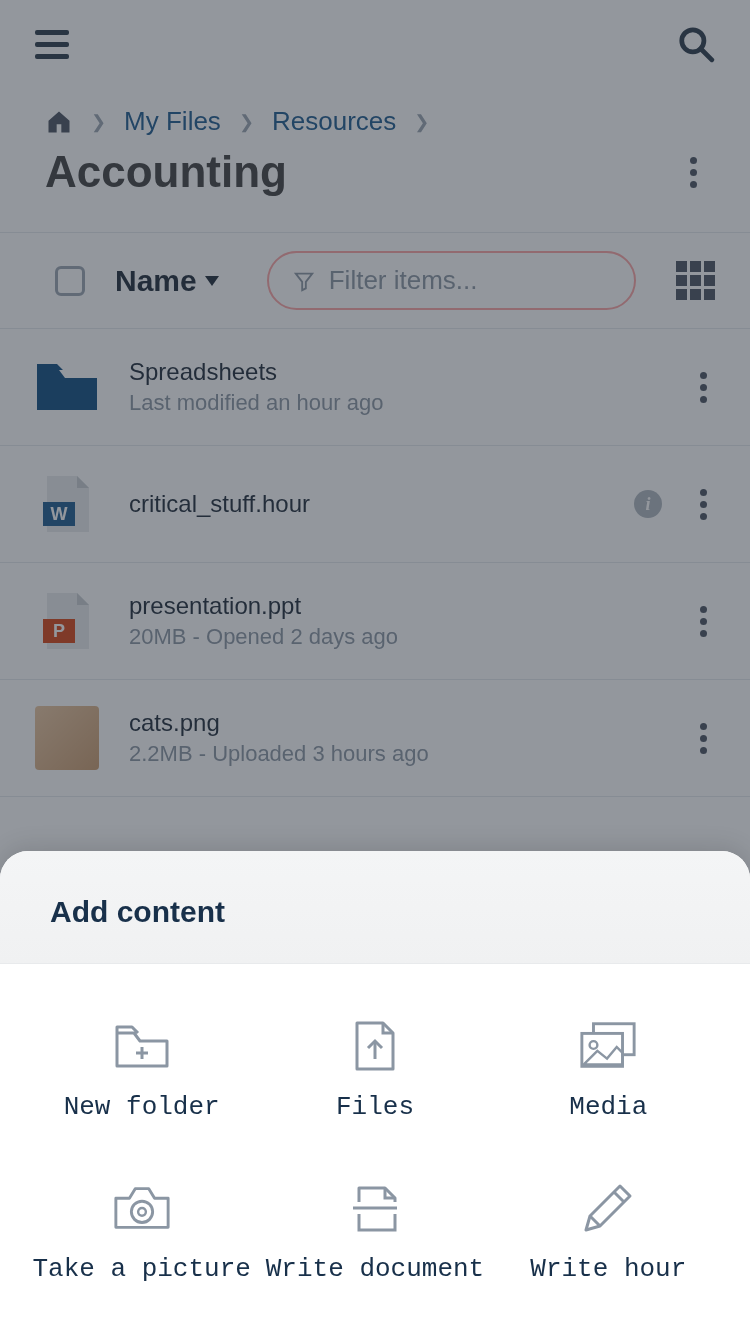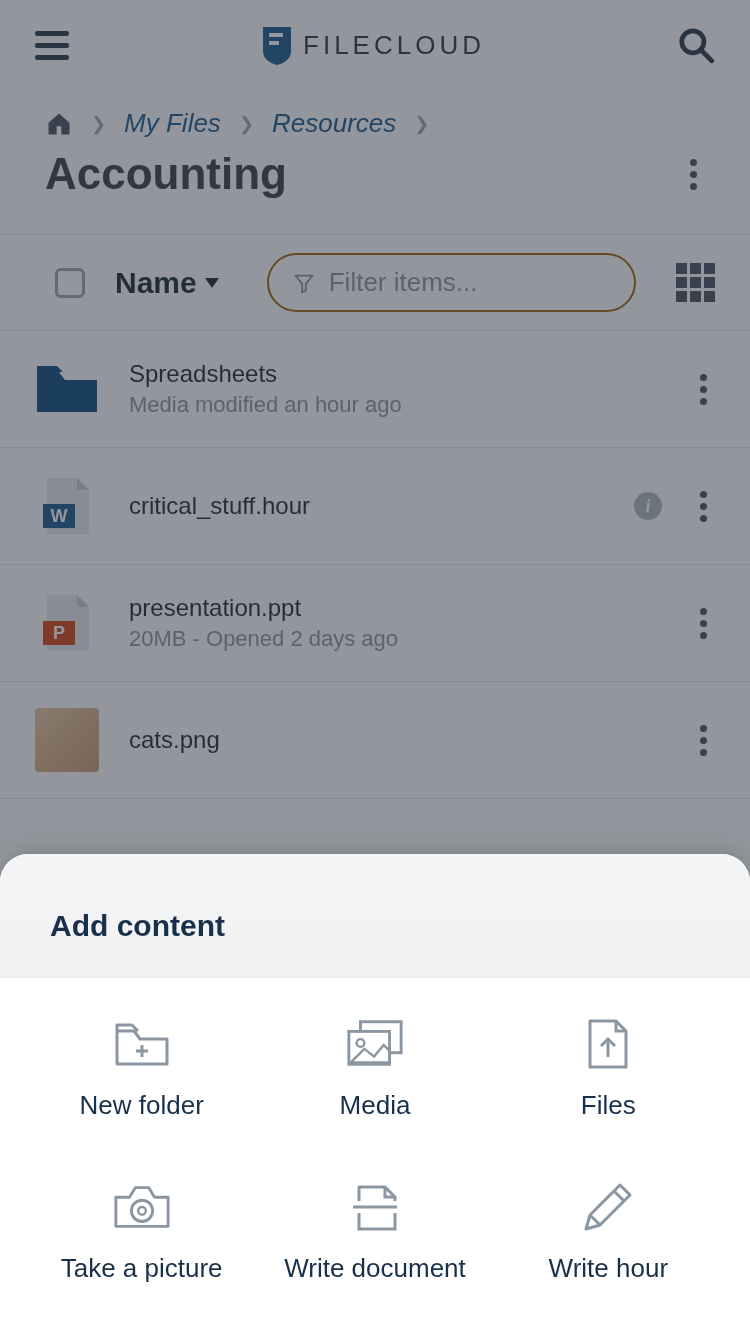--- a/index.html
+++ b/index.html
@@ -36,21 +36,21 @@
 
 .breadcrumb {
   display: flex;
   align-items: center;
   gap: 18px;
   padding: 18px 45px 0;
   font-size: 26px;
   color: #1d5a8e;
 }
 .breadcrumb .sep { color: #9aa5b1; font-size: 18px; }
-.breadcrumb a { color: #1d5a8e; text-decoration: none; font-style: italic; }
+.breadcrumb a { color: #1d5a8e; text-decoration: none; }
 .home-svg { width: 28px; height: 28px; fill: #4a5361; }
 
 .title-row {
   display: flex;
   justify-content: space-between;
   align-items: center;
   padding: 10px 45px 35px;
 }
 .page-title { font-size: 44px; font-weight: 700; color: #404040; }
 
@@ -70,21 +70,21 @@
   border: 3px solid #9aa5b1;
   border-radius: 6px;
 }
 .sort-label { font-size: 30px; font-weight: 700; color: #1e2a38; margin-left: 12px; display: flex; align-items: center; gap: 8px; }
 .sort-label .tri { width: 0; height: 0; border-left: 7px solid transparent; border-right: 7px solid transparent; border-top: 10px solid #1e2a38; }
 .filter {
   flex: 1;
   display: flex;
   align-items: center;
   gap: 14px;
-  border: 2px solid #a16207;
+  border: 2px solid #fca5a5;
   border-radius: 30px;
   padding: 12px 24px;
   margin-left: 30px;
   color: #8b96a3;
   font-size: 26px;
 }
 .grid-toggle { display: grid; grid-template-columns: repeat(3, 11px); gap: 3px; margin-left: 22px; cursor: pointer; }
 .grid-toggle span { width: 11px; height: 11px; background: #4a5361; }
 
 .file-list { }
@@ -108,34 +108,35 @@
 
 .sheet {
   position: absolute;
   left: 0; right: 0; bottom: 0;
   background: #fff;
   border-radius: 28px 28px 0 0;
   z-index: 10;
   box-shadow: 0 -4px 24px rgba(0,0,0,0.12);
 }
 .sheet-header {
-  padding: 55px 50px 34px;
+  padding: 44px 50px 34px;
   font-size: 30px;
   font-weight: 700;
   color: #18304a;
   background: linear-gradient(#f4f5f6,#f0f1f2);
   border-radius: 28px 28px 0 0;
   border-bottom: 1px solid #e8eaec;
 }
 .sheet-grid {
   display: grid;
   grid-template-columns: repeat(3, 1fr);
-  padding: 40px 30px 50px;
+  padding: 56px 30px 50px;
   column-gap: 10px;
   row-gap: 60px;
+  font-family: Liberation Mono, monospace;
 }
 .action {
   display: flex;
   flex-direction: column;
   align-items: center;
   gap: 20px;
   cursor: pointer;
 }
 .action-icon { width: 60px; height: 52px; display:flex; align-items:center; justify-content:center; }
 .action-label { font-size: 26px; color: #18304a; font-weight: 500; text-align: center; }
@@ -143,27 +144,20 @@
 </head>
 <body>
 
 <div class="app">
 
   <div class="header">
     <div class="hamburger">
       <div></div>
         <div></div>
         <div></div>
-    </div>
-    <div class="logo">
-      <svg width="32" height="40" viewBox="0 0 32 40">
-        <path d="M2 2 L30 2 L30 26 Q30 36 16 40 Q2 36 2 26 Z" fill="#1d5a8e"></path>
-        <path d="M8 8 L22 8 L22 12 L8 12 Z M8 16 L18 16 L18 20 L8 20 Z" fill="#fff"></path>
-      </svg>
-      <span class="logo-text">FILECLOUD</span>
     </div>
     <svg class="search-icon" viewBox="0 0 24 24">
       <circle cx="10" cy="10" r="7" stroke="#2b3a4a" stroke-width="3" fill="none"></circle>
       <line x1="15" y1="15" x2="22" y2="22" stroke="#2b3a4a" stroke-width="3" stroke-linecap="round"></line>
     </svg>
   </div>
 
   <div class="breadcrumb">
     <svg class="home-svg" viewBox="0 0 24 24">
       <path d="M3 11 L12 3 L21 11 L21 21 L14 21 L14 14 L10 14 L10 21 L3 21 Z" fill="#4a5361"></path>
@@ -212,21 +206,21 @@
   <div class="file-list">
 
     <div class="file-row">
       <div class="file-icon">
         <svg class="folder-svg" viewBox="0 0 64 50">
             <path d="M2 8 L24 8 L30 16 L62 16 L62 48 L2 48 Z M2 8 L2 2 L22 2 L28 8" fill="#0f4c81"></path>
           </svg>
       </div>
       <div class="file-info">
         <div class="file-name">Spreadsheets</div>
-        <div class="file-meta">Media modified an hour ago</div>
+        <div class="file-meta">Last modified an hour ago</div>
       </div>
       <div class="dots">
           <span></span>
           <span></span>
           <span></span>
         </div>
     </div>
 
     <div class="file-row">
       <div class="file-icon">
@@ -267,20 +261,21 @@
           <span></span>
         </div>
     </div>
 
     <div class="file-row">
       <div class="file-icon">
         <div class="thumb"></div>
       </div>
       <div class="file-info">
         <div class="file-name">cats.png</div>
+        <div class="file-meta">2.2MB - Uploaded 3 hours ago</div>
       </div>
       <div class="dots">
           <span></span>
           <span></span>
           <span></span>
         </div>
     </div>
 
   </div>
 </div>
@@ -293,48 +288,48 @@
 
     <div class="action">
       <div class="action-icon">
         <svg width="56" height="46" viewBox="0 0 56 46">
             <path d="M3 10 L20 10 L26 18 L53 18 L53 43 L3 43 Z M3 10 L3 4 L18 4 L24 10" fill="none" stroke="#8b96a3" stroke-width="3" stroke-linejoin="round"></path>
             <line x1="28" y1="24" x2="28" y2="36" stroke="#8b96a3" stroke-width="3"></line>
             <line x1="22" y1="30" x2="34" y2="30" stroke="#8b96a3" stroke-width="3"></line>
           </svg>
       </div>
       <div class="action-label">New folder</div>
+    </div>
+
+    <div class="action">
+      <div class="action-icon">
+        <svg width="44" height="54" viewBox="0 0 44 54">
+            <path d="M4 4 L30 4 L40 14 L40 50 L4 50 Z" fill="none" stroke="#8b96a3" stroke-width="3" stroke-linejoin="round"></path>
+            <path d="M30 4 L30 14 L40 14" fill="none" stroke="#8b96a3" stroke-width="3"></path>
+            <line x1="22" y1="40" x2="22" y2="22" stroke="#8b96a3" stroke-width="3"></line>
+            <path d="M15 29 L22 22 L29 29" fill="none" stroke="#8b96a3" stroke-width="3"></path>
+          </svg>
+      </div>
+      <div class="action-label">Files</div>
     </div>
 
     <div class="action">
       <div class="action-icon">
         <svg width="62" height="50" viewBox="0 0 62 50">
             <rect x="16" y="2" width="42" height="32" fill="none" stroke="#8b96a3" stroke-width="3"></rect>
             <rect x="4" y="12" width="42" height="34" fill="#fff" stroke="#8b96a3" stroke-width="3"></rect>
             <circle cx="16" cy="24" r="4" fill="none" stroke="#8b96a3" stroke-width="2.5"></circle>
             <path d="M6 44 L20 30 L30 38 L40 26 L46 32 L46 44 Z" fill="none" stroke="#8b96a3" stroke-width="2.5"></path>
           </svg>
       </div>
       <div class="action-label">Media</div>
     </div>
 
     <div class="action">
       <div class="action-icon">
-        <svg width="44" height="54" viewBox="0 0 44 54">
-            <path d="M4 4 L30 4 L40 14 L40 50 L4 50 Z" fill="none" stroke="#8b96a3" stroke-width="3" stroke-linejoin="round"></path>
-            <path d="M30 4 L30 14 L40 14" fill="none" stroke="#8b96a3" stroke-width="3"></path>
-            <line x1="22" y1="40" x2="22" y2="22" stroke="#8b96a3" stroke-width="3"></line>
-            <path d="M15 29 L22 22 L29 29" fill="none" stroke="#8b96a3" stroke-width="3"></path>
-          </svg>
-      </div>
-      <div class="action-label">Files</div>
-    </div>
-
-    <div class="action">
-      <div class="action-icon">
         <svg width="62" height="48" viewBox="0 0 62 48">
             <path d="M4 14 L18 14 L24 4 L38 4 L44 14 L58 14 L58 44 L4 44 Z" fill="none" stroke="#8b96a3" stroke-width="3" stroke-linejoin="round"></path>
             <circle cx="31" cy="28" r="11" fill="none" stroke="#8b96a3" stroke-width="3"></circle>
             <circle cx="31" cy="28" r="4" fill="none" stroke="#8b96a3" stroke-width="2.5"></circle>
           </svg>
       </div>
       <div class="action-label">Take a picture</div>
     </div>
 
     <div class="action">

